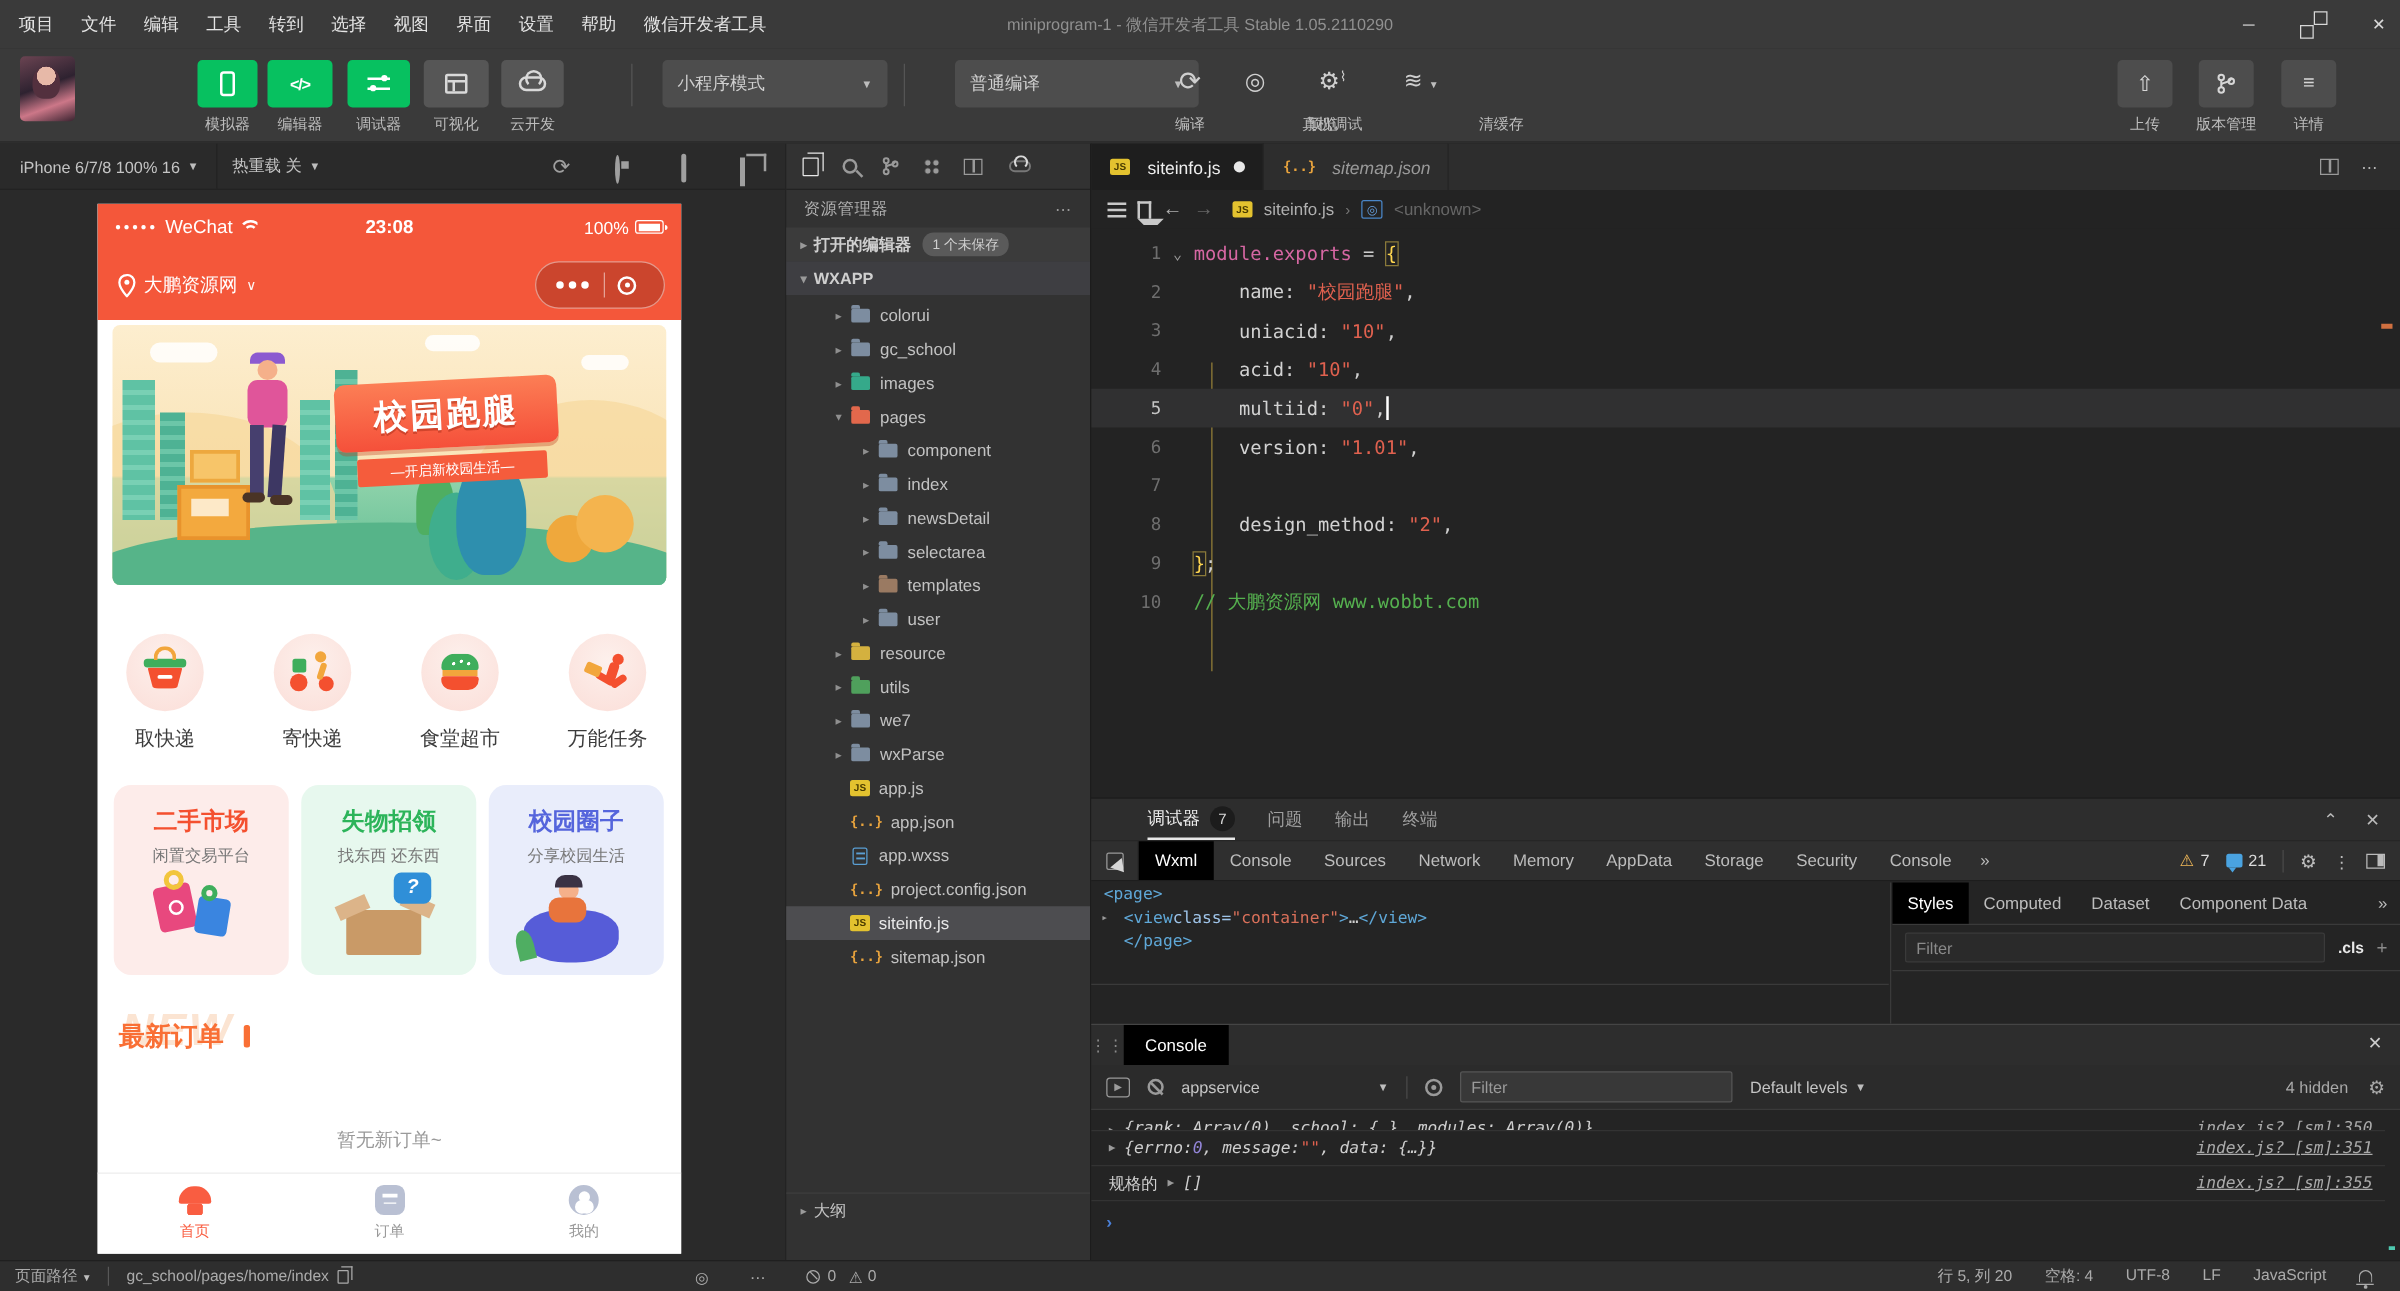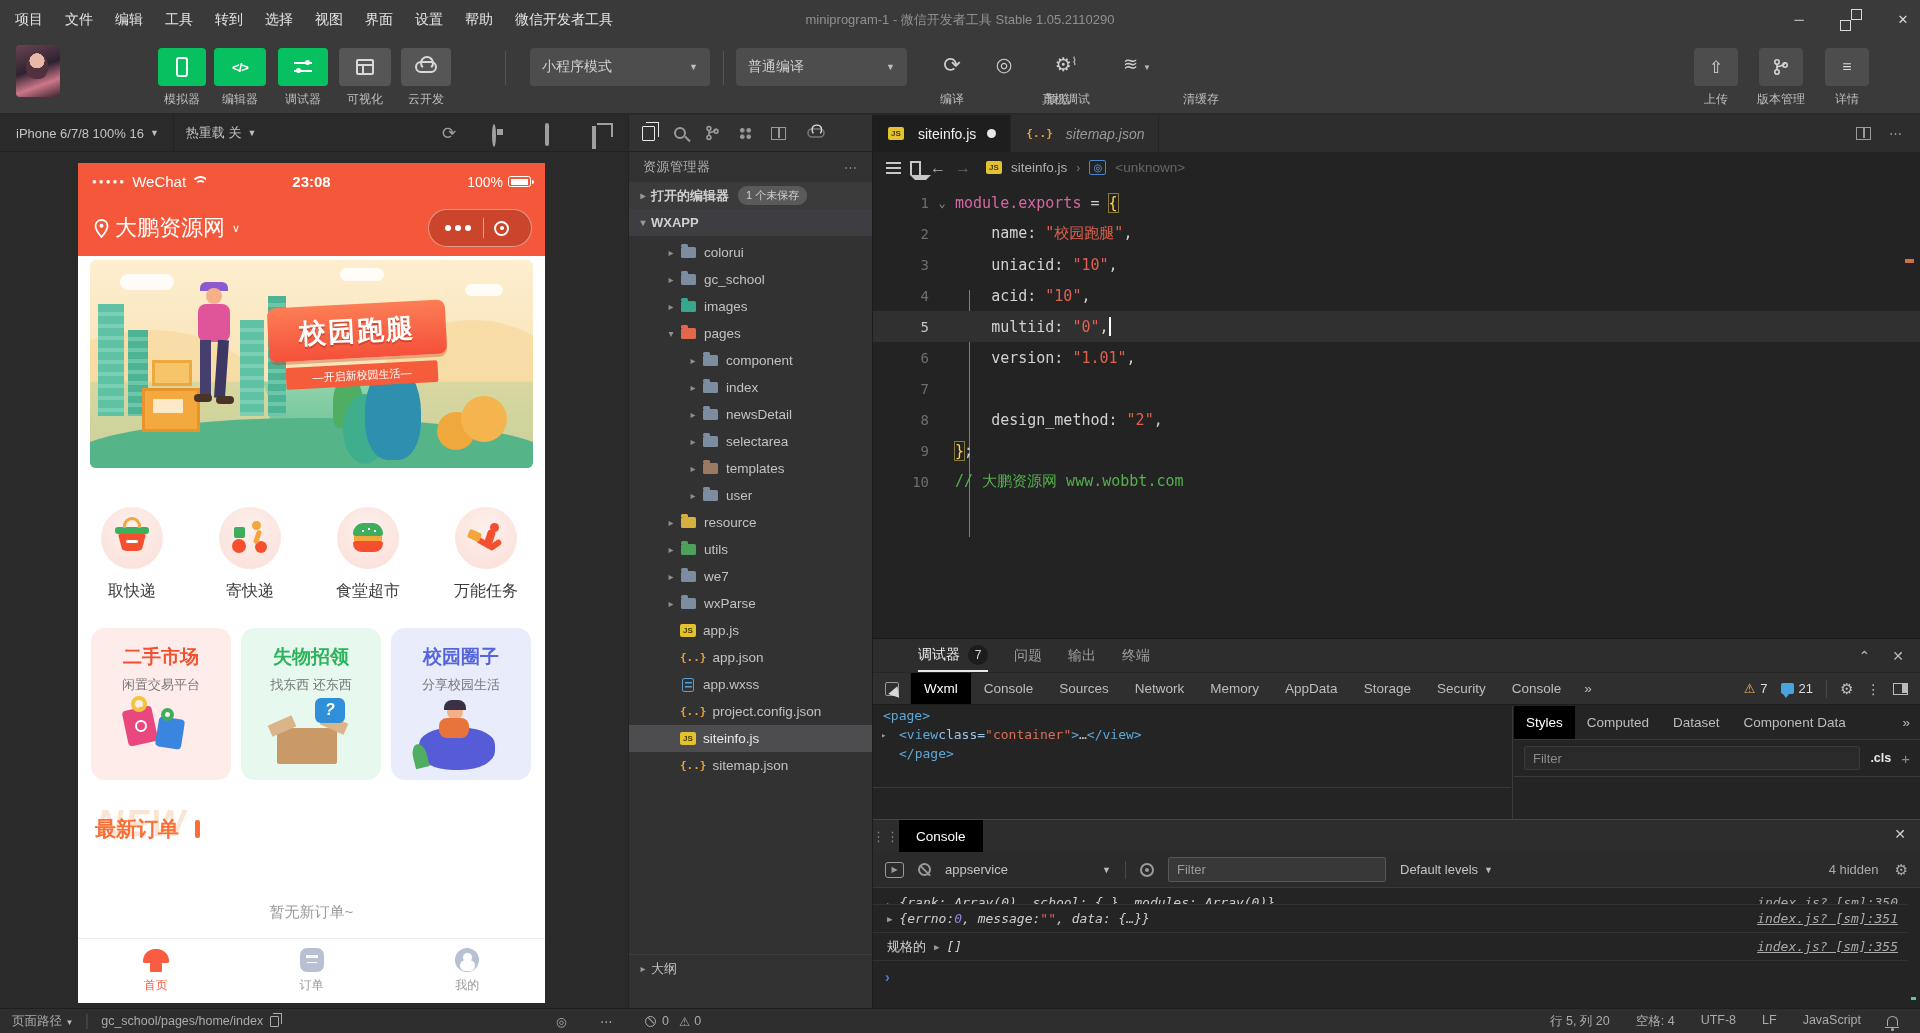--- a/index.html
+++ b/index.html
@@ -61,21 +61,21 @@
 .sig{font-size:8px;letter-spacing:2px;margin-right:6px}
 .carrier{font-size:15px}
 .wifi{width:15px;height:11px;position:relative;margin-left:5px;overflow:hidden}
 .wifi::before{content:"";position:absolute;left:0;top:0;width:15px;height:15px;border:2px solid #fff;border-radius:50%;border-color:#fff transparent transparent transparent}
 .wifi::after{content:"";position:absolute;left:4px;top:4px;width:7px;height:7px;border:2px solid #fff;border-radius:50%;border-color:#fff transparent transparent transparent}
 .p-time{position:absolute;left:0;right:0;text-align:center;font-size:15px;font-weight:bold}
 .p-batt{margin-left:auto;display:flex;align-items:center;gap:5px;font-size:14px}
 .batt{width:23px;height:11px;border:1.5px solid #fff;border-radius:2.5px;position:relative;background:linear-gradient(#fff,#fff) 1.5px 50%/17px 6px no-repeat}
 .batt::after{content:"";position:absolute;right:-4px;top:2.5px;width:2.5px;height:4px;background:#fff;border-radius:0 2px 2px 0}
 .p-header{height:56px;background:#f4573a;color:#fff;display:flex;align-items:center;padding:0 16px;position:relative}
-.p-title{font-size:22px;margin:0 7px 0 6px}
+.p-title{font-size:15px;margin:0 7px 0 6px}
 .hcaret{font-size:11px;opacity:.95}
 .capsule{position:absolute;right:13px;top:9px;width:104px;height:38px;border-radius:19px;background:rgba(60,10,0,.22);border:1px solid rgba(255,255,255,.45);display:flex;align-items:center}
 .cdots{display:flex;gap:4px;margin-left:16px}
 .cdots i{width:6px;height:6px;border-radius:50%;background:#fff}
 .cdiv{width:1px;height:20px;background:rgba(255,255,255,.5);margin:0 10px 0 12px}
 .cring{width:15px;height:15px;border:2.5px solid #fff;border-radius:50%;position:relative}
 .cring::after{content:"";position:absolute;left:3.5px;top:3.5px;width:4px;height:4px;border-radius:50%;background:#fff}
 
 .p-banner{position:absolute;left:12px;right:12px;top:97px;height:208px;border-radius:6px;overflow:hidden;background:linear-gradient(180deg,#fdeecf 0%,#f9e3b6 58%,#8fd3ab 59%,#5cba90 100%)}
 .cloudb{position:absolute;background:#fff;opacity:.85;border-radius:20px}
@@ -354,21 +354,21 @@
       <span class="cloud-ic"></span>
     </div>
   <div class="tlab" style="left:401px;width:50px">云开发</div>
 
   <div class="vsep" style="left:505px"></div>
   <div class="tsel" style="left:530px;width:180px">
     <span>小程序模式</span>
       <span class="caret">▼</span>
   </div>
   <div class="vsep" style="left:723px"></div>
-  <div class="tsel" style="left:736px;width:171px">
+  <div class="tsel" style="left:764px;width:195px">
     <span>普通编译</span>
       <span class="caret">▼</span>
   </div>
   <div class="aicn" style="left:930px;width:44px;font-size:21px">⟳</div>
   <div class="tlab" style="left:930px;width:44px">编译</div>
   <div class="aicn" style="left:982px;width:44px;font-size:19px">◎</div>
   <div class="tlab" style="left:1036px;width:44px">预览</div>
   <div class="aicn" style="left:1038px;width:56px;font-size:19px">⚙<span style="font-size:11px;position:relative;top:-6px">⌇</span></div>
   <div class="tlab" style="left:1038px;width:56px">真机调试</div>
   <div class="aicn" style="left:1108px;width:58px;font-size:18px">≋ <span class="caret" style="font-size:8px">▼</span></div>

